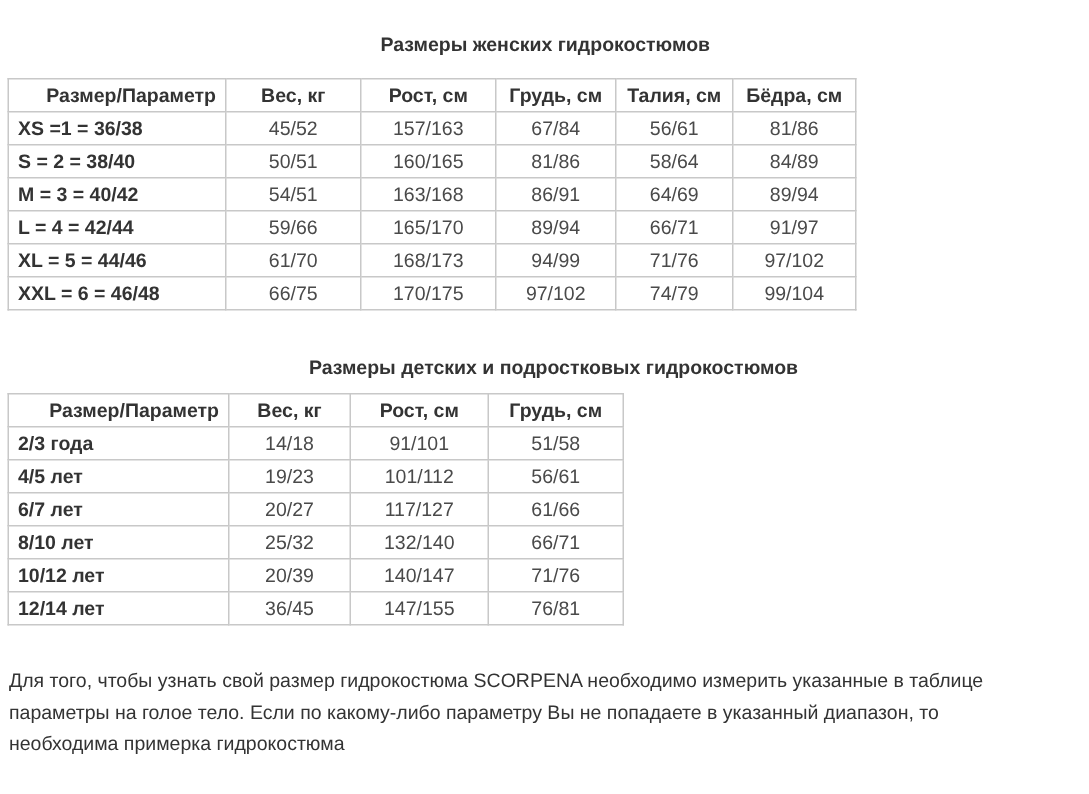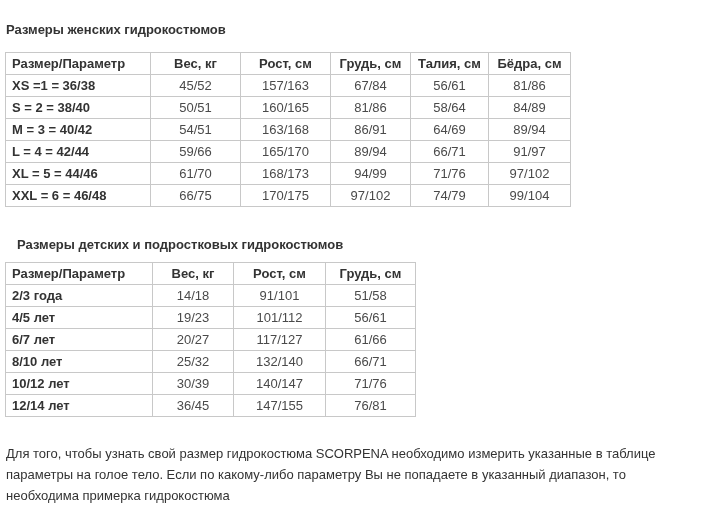--- a/index.html
+++ b/index.html
@@ -23,20 +23,21 @@
     overflow: hidden;
   }
   .doc {
     padding: 6px 5px 0 5px;
   }
   .section-title {
     font-weight: bold;
     margin: 16px 0 0 1px;
     line-height: 15px;
     white-space: nowrap;
+    text-align: center;
   }
   .section-title.second {
     margin-top: 30px;
     margin-left: 12px;
   }
   table {
     border-collapse: collapse;
     table-layout: fixed;
     margin-top: 15px;
   }
@@ -47,21 +48,21 @@
     line-height: 15px;
     height: 22px;
     overflow: hidden;
     white-space: nowrap;
   }
   th {
     font-weight: bold;
     text-align: center;
     color: var(--text-heading);
   }
-  th:first-child { text-align: left; }
+  th:first-child { text-align: right; }
   td {
     text-align: center;
     color: var(--text-data);
     font-weight: normal;
   }
   td:first-child {
     text-align: left;
     font-weight: bold;
     color: var(--text-heading);
   }
@@ -185,21 +186,21 @@
           <td>61/66</td>
         </tr>
         <tr>
           <td>8/10 лет</td>
           <td>25/32</td>
           <td>132/140</td>
           <td>66/71</td>
         </tr>
         <tr>
           <td>10/12 лет</td>
-          <td>30/39</td>
+          <td>20/39</td>
           <td>140/147</td>
           <td>71/76</td>
         </tr>
         <tr>
           <td>12/14 лет</td>
           <td>36/45</td>
           <td>147/155</td>
           <td>76/81</td>
         </tr>
       </tbody>

